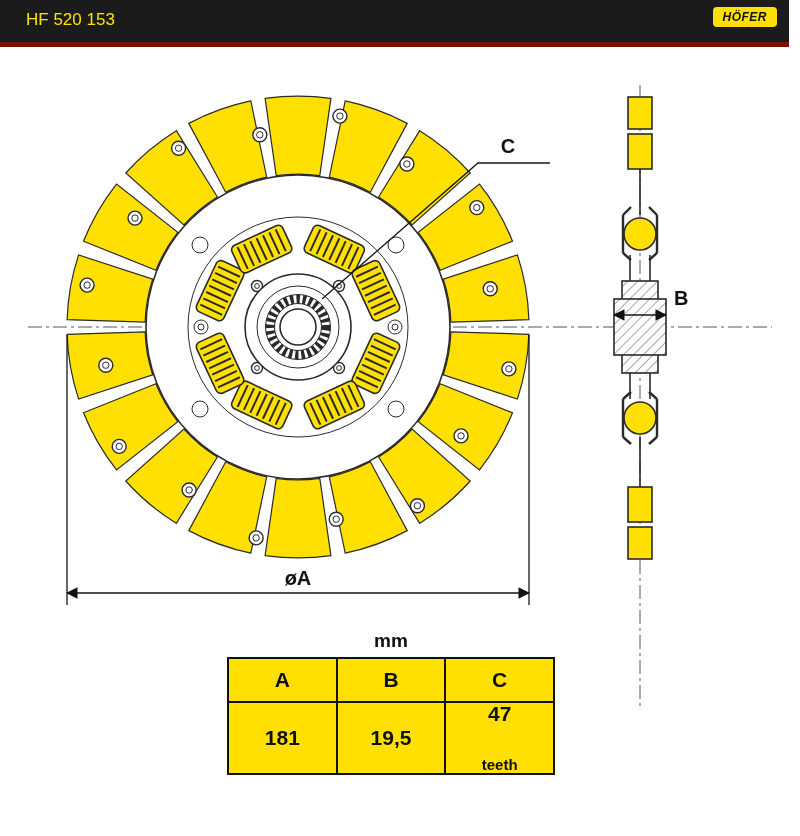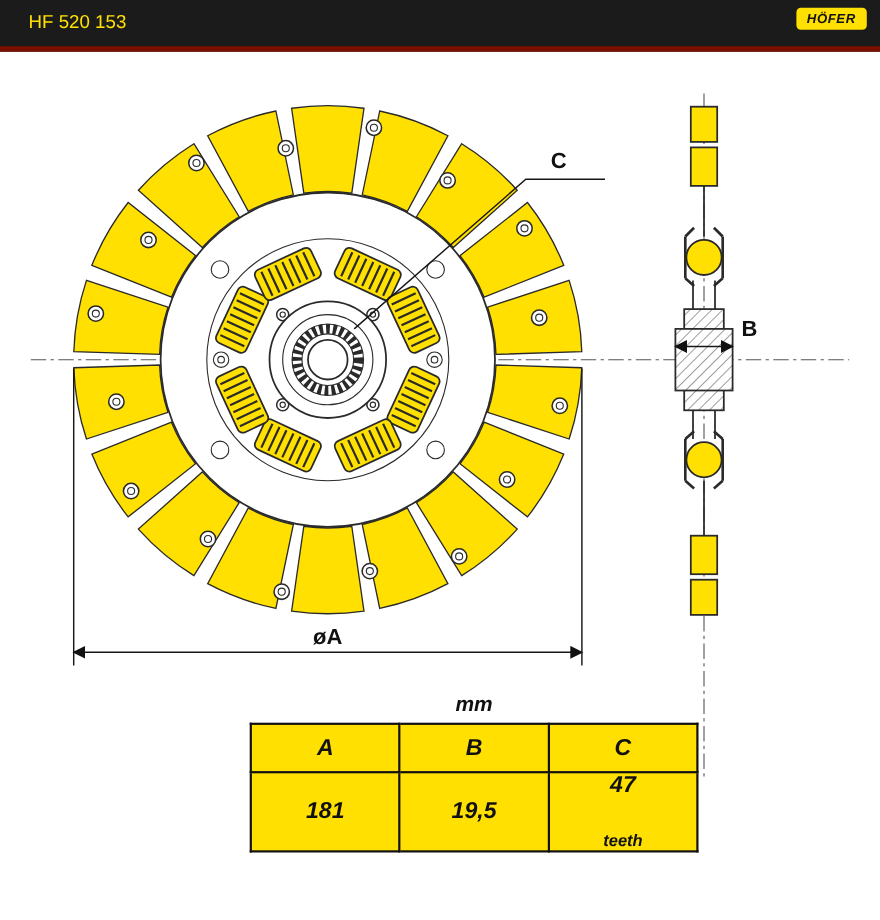--- a/index.html
+++ b/index.html
@@ -1,19 +1,19 @@
 <!DOCTYPE html>
 <html style="--yellow: #FFE000; --ink: #2A2A2A; --header-bg: #1B1B1B; --header-red: #7B1000; --bg: #FFFFFF;"><head>
 <meta charset="utf-8">
 <style>
   html,body{margin:0;padding:0;background:#fff;}
   .page{position:relative;width:800px;height:836px;background:var(--bg,#fff);
         font-family:"Liberation Sans",sans-serif;overflow:hidden;}
   
-  .topbar{position:absolute;top:0;left:0;right:0;height:42px;
+  .topbar{position:absolute;top:0;left:0;right:11px;height:42px;
           background:var(--header-bg,#1b1b1b);border-bottom:5px solid var(--header-red,#7b1000);}
   .part-no{position:absolute;left:26px;top:10px;color:var(--yellow,#ffe000);font-size:17px;}
   .oe-no{position:absolute;left:0;right:0;top:10px;text-align:center;color:#ededed;font-size:17px;}
   .brand{position:absolute;right:12px;top:7px;background:var(--yellow,#ffe000);color:#111;
          font-weight:800;font-style:italic;font-size:12px;letter-spacing:.5px;
          padding:3px 10px;border-radius:4px;}
   
   #drawing{position:absolute;left:0;top:47px;}
   .centerline{stroke:#555;stroke-width:1;stroke-dasharray:14 4 3 4;fill:none;}
   .line{stroke:var(--ink,#2a2a2a);stroke-width:1.6;fill:none;}
@@ -23,21 +23,21 @@
   .plate{fill:#fff;stroke:var(--ink,#2a2a2a);stroke-width:1.6;}
   .rivet{fill:#fff;stroke:var(--ink,#2a2a2a);stroke-width:1.4;}
   .spring-window{fill:var(--yellow,#ffe000);stroke:var(--ink,#2a2a2a);stroke-width:1.6;}
   .spring-coil{stroke:var(--ink,#2a2a2a);stroke-width:2;}
   .part{fill:var(--yellow,#ffe000);stroke:var(--ink,#2a2a2a);stroke-width:1.6;}
   .hatched{fill:url(#hatch);stroke:var(--ink,#2a2a2a);stroke-width:1.6;}
   .spline{fill:none;stroke:var(--ink,#2a2a2a);stroke-width:9;stroke-dasharray:3.4 2.8;}
   .dim{stroke:#161616;stroke-width:1.3;fill:none;}
   .dim-text{font-family:"Liberation Sans",sans-serif;font-weight:bold;font-size:20px;fill:#111;}
   
-  .spec{position:absolute;left:227px;top:630px;width:408px;font-style:italic;}
+  .spec{position:absolute;left:227px;top:630px;width:328px;}
   .unit{text-align:center;font-weight:700;font-size:19px;margin-bottom:5px;color:#111;}
   .spec table{border-collapse:collapse;width:100%;table-layout:fixed;}
   .spec th,.spec td{border:2.5px solid #111;background:var(--yellow,#ffe000);
         text-align:center;font-weight:700;font-size:21px;color:#111;padding:0;}
   .spec th{height:42px;}
   .spec td{height:54px;}
   .spec td div{line-height:1.05;}
   .small{font-size:15px;margin-top:32px;}
 </style>
 </head>

